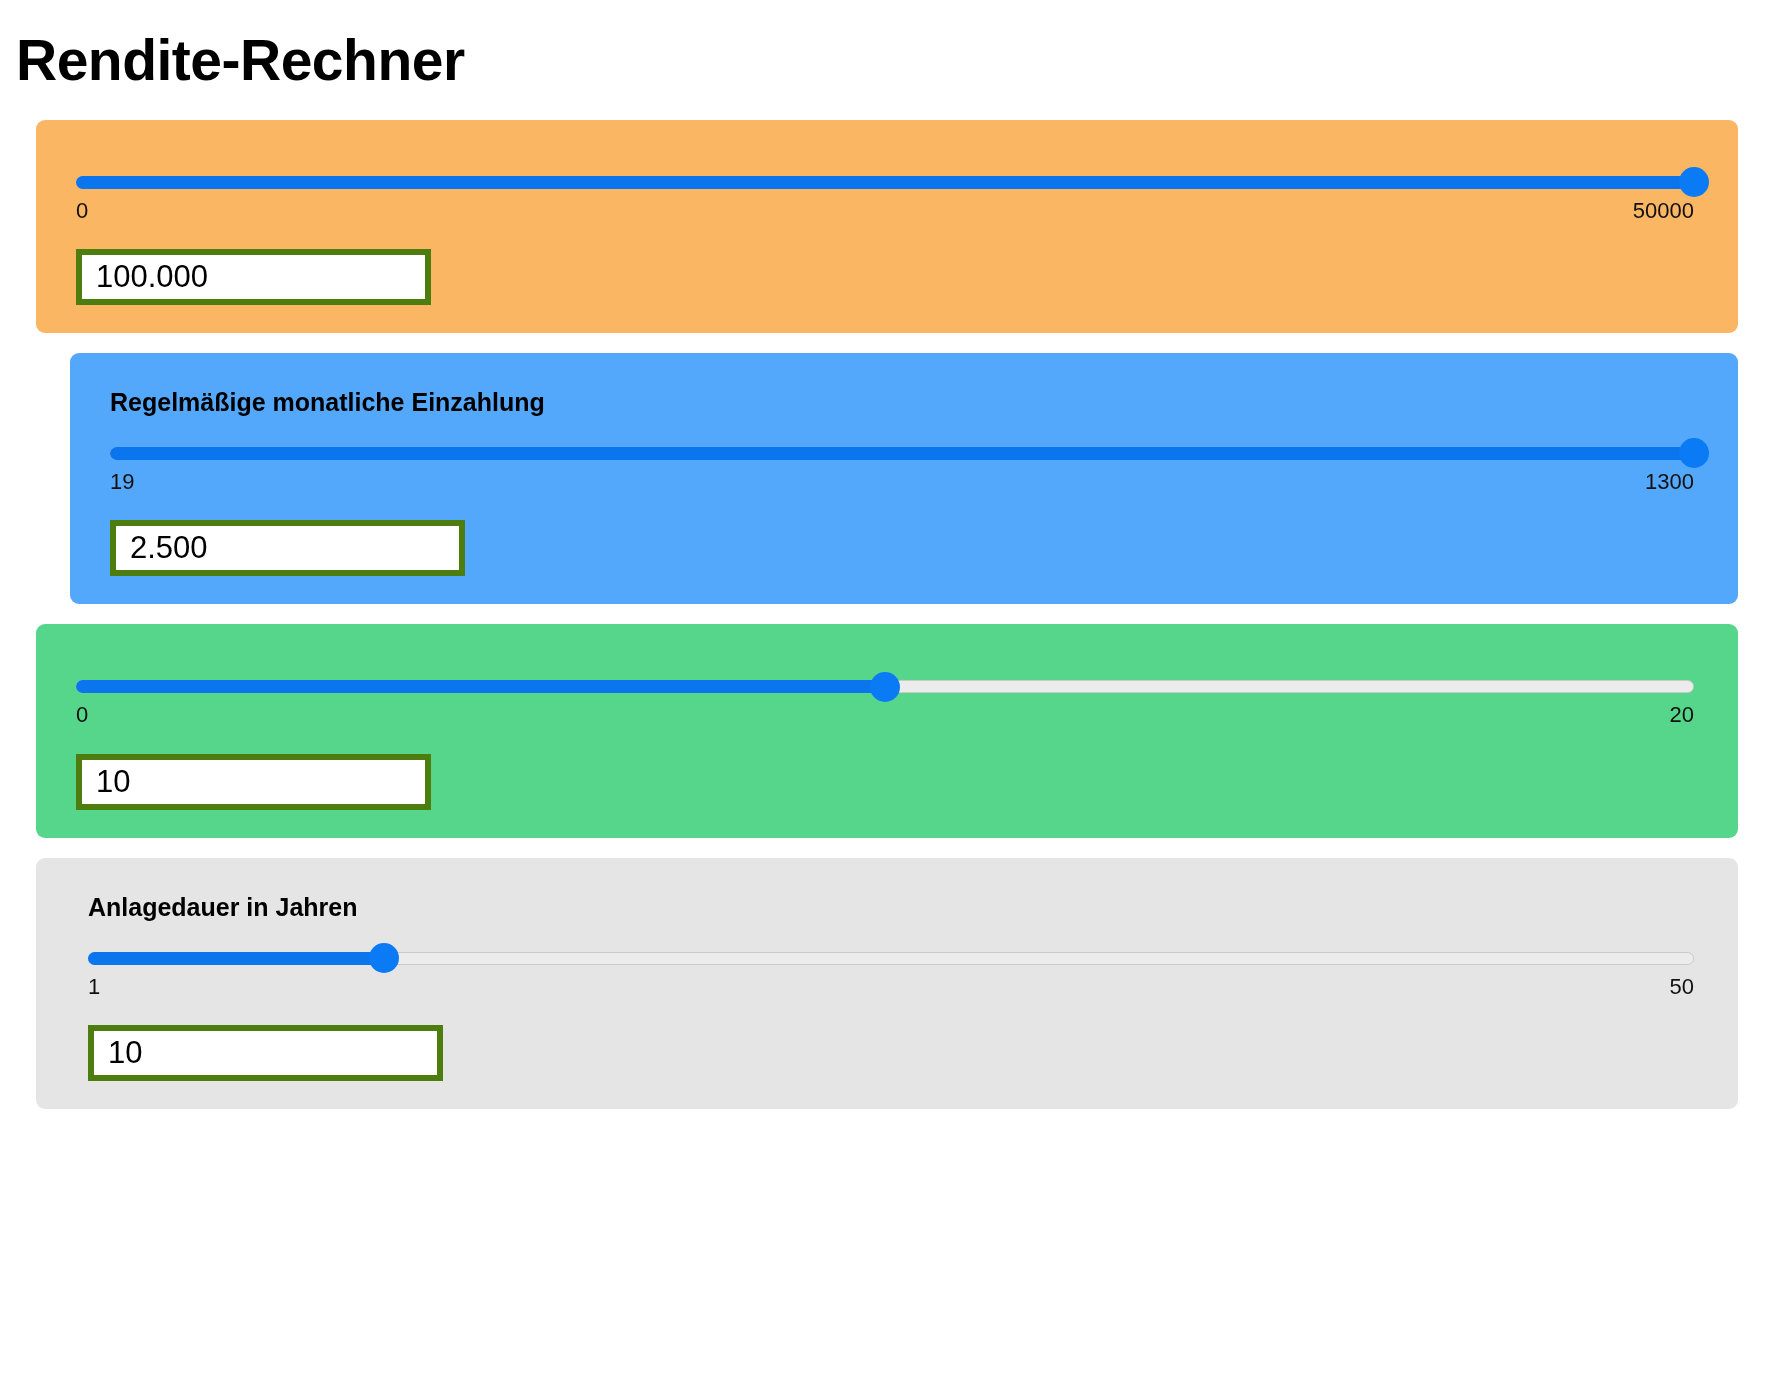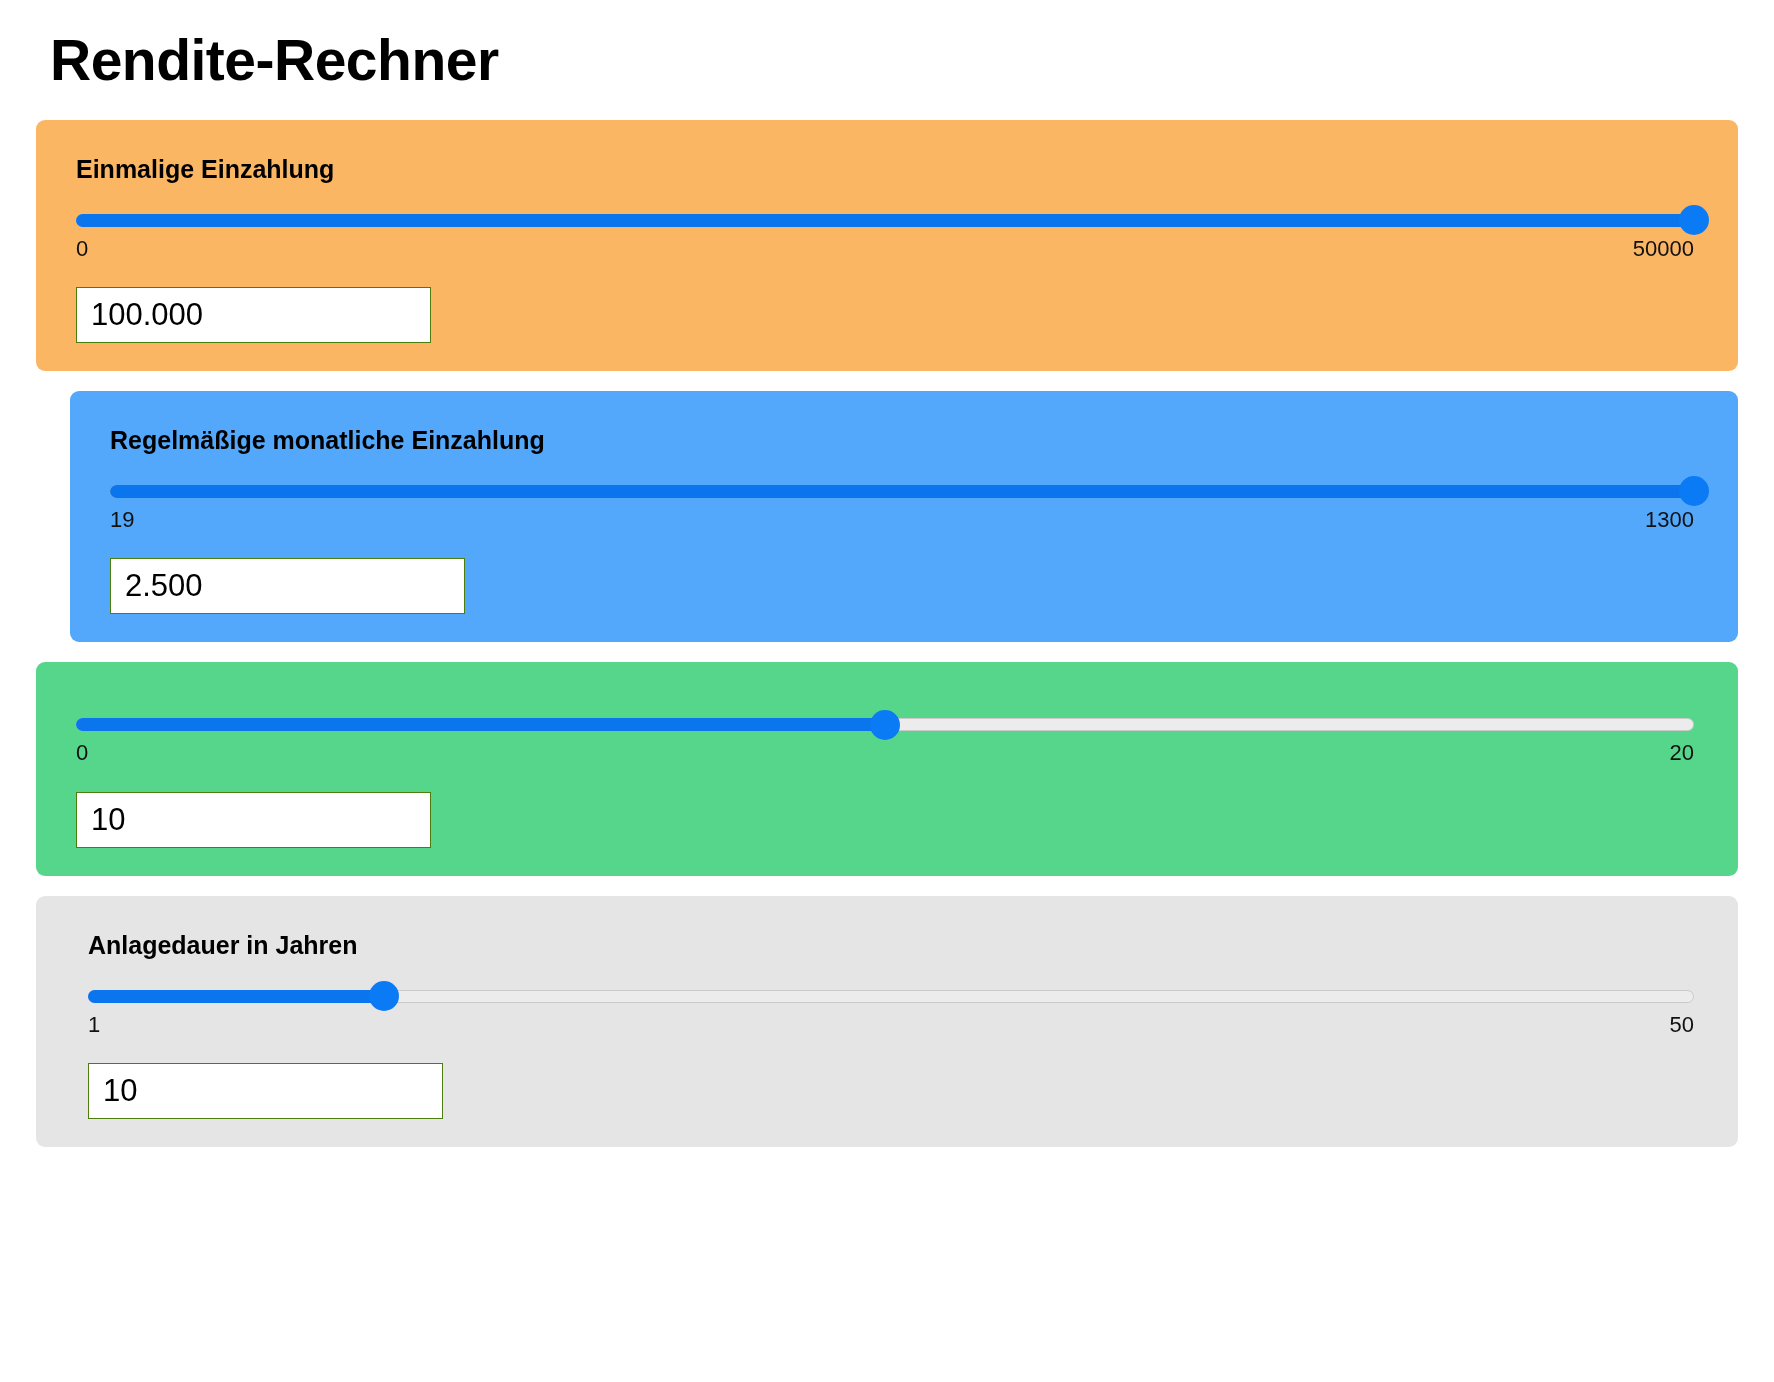--- a/index.html
+++ b/index.html
@@ -21,21 +21,21 @@
     box-sizing: border-box;
     padding: 0;
     position: relative;
   }
 
   .page-title {
     font-size: 57px;
     font-weight: bold;
     letter-spacing: -0.5px;
     margin: 0;
-    padding: 28px 0 0 50px;
+    padding: 28px 0 0 16px;
     line-height: 1.15;
     color: #000;
   }
 
   .panels {
     margin-top: 26px;
     padding: 0 36px 0 36px;
     display: flex;
     flex-direction: column;
     gap: 20px;
@@ -97,21 +97,21 @@
     font-size: 22px;
     color: #111;
     line-height: 1.2;
   }
 
   .value-box {
     margin: 25px 0 0 0;
     width: 355px;
     height: 56px;
     background: #ffffff;
-    border: 1px solid #4d7c0f;
+    border: 6px solid #4d7c0f;
     box-sizing: border-box;
     display: flex;
     align-items: center;
     padding: 0 14px;
     font-size: 31px;
     color: #000;
     font-family: "Liberation Sans", sans-serif;
   }
 
   .panel-body {
@@ -122,21 +122,20 @@
 </head>
 <body>
 
 <div class="page">
 
   <h1 class="page-title">Rendite-Rechner</h1>
 
   <div class="panels">
 
     <div class="panel" style="background: rgb(251, 182, 100);">
-      <div class="panel-label">Einmalige Einzahlung</div>
       <div class="slider-row">
         <div class="track" style="background: rgb(236, 236, 236);">
           <div class="track-fill" style="width: 100%; background: rgb(11, 117, 238);"></div>
           <div class="thumb" style="left: 100%; background: rgb(11, 123, 245);"></div>
         </div>
         <div class="range-labels">
           <span>0</span>
           <span>50000</span>
         </div>
       </div>

